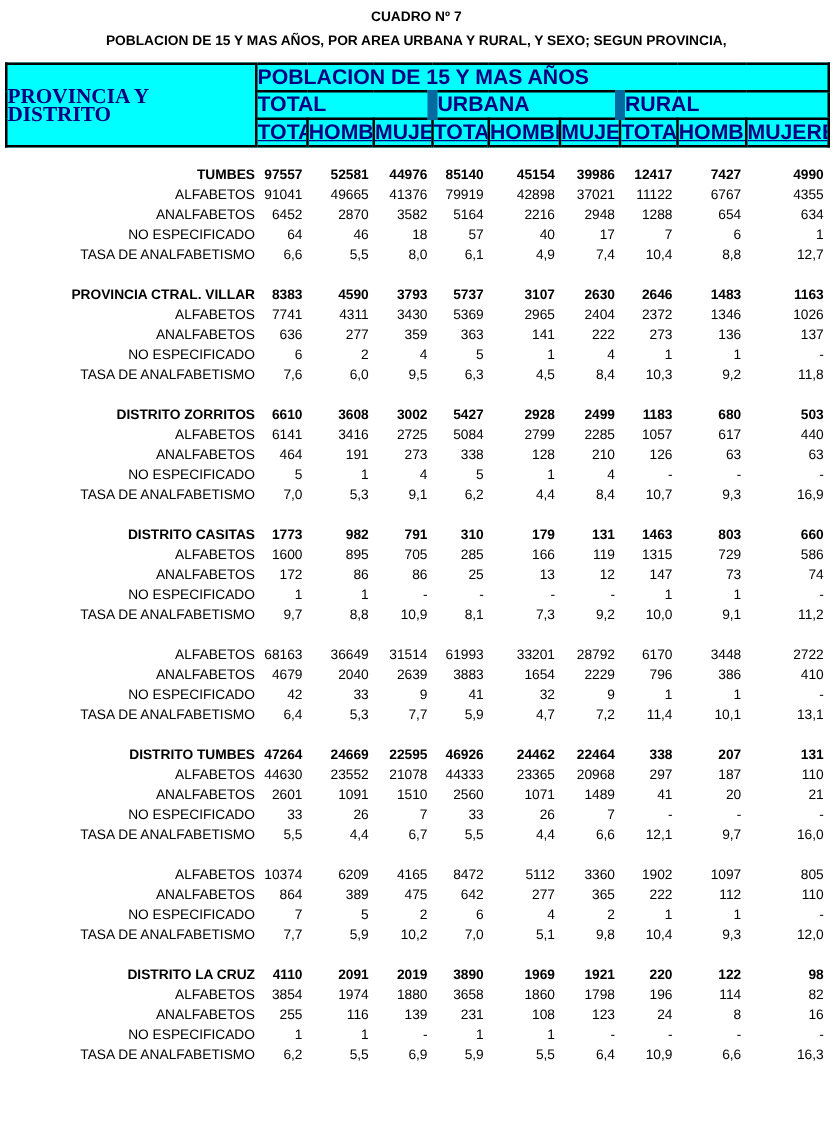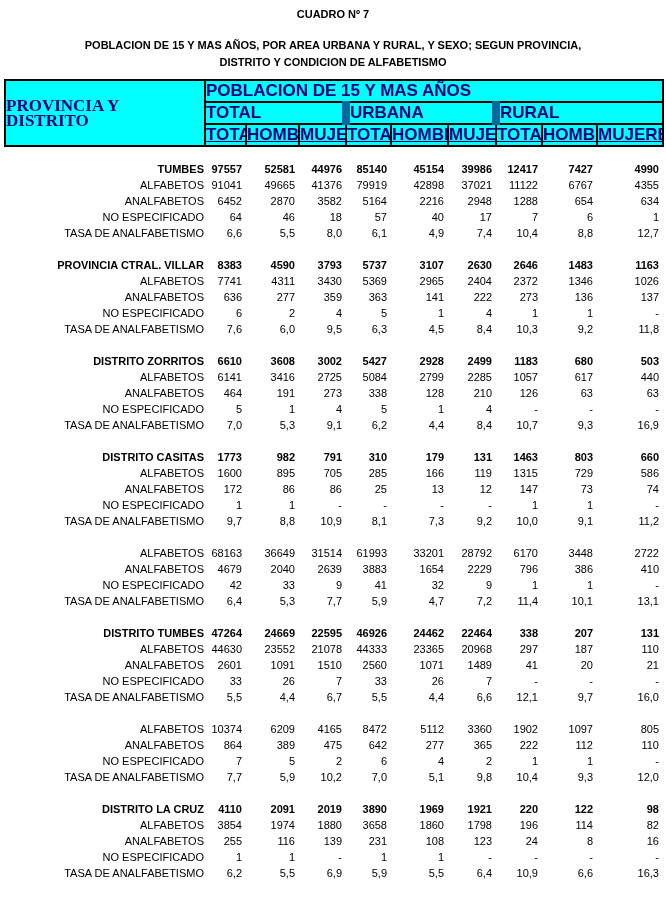--- a/index.html
+++ b/index.html
@@ -10,21 +10,21 @@
     color: #000000;
     overflow: hidden;
   }
   .title {
     padding-top: 8px;
     text-align: center;
     font-size: 11px; font-weight: bold;
     line-height: 13px;
   }
   .subtitle {
-    margin-top: 16px;
+    margin-top: 4px;
     text-align: center;
     font-size: 11px; font-weight: bold;
     line-height: 17px;
   }
   table { border-spacing: 0; }
   .htable {
     border-collapse: collapse;
     table-layout: fixed;
     width: 658px;
     margin: 8px 0 0 4px;
@@ -64,21 +64,20 @@
   .dtable tr.block-title-row td { font-weight: bold; }
   .dtable tr.spacer td { height: 16px; }
 </style>
 </head>
 <body>
 
 <div class="title">CUADRO Nº 7</div>
 
 <div class="subtitle">
   <div>POBLACION DE 15 Y MAS AÑOS, POR AREA URBANA Y RURAL, Y SEXO; SEGUN PROVINCIA,</div>
-  <div>DISTRITO Y CONDICION DE ALFABETISMO</div>
 </div>
 
 <table class="htable">
   <colgroup>
     <col style="width:200px">
       <col style="width:41px">
       <col style="width:53px">
       <col style="width:47px">
     <col style="width:45px">
       <col style="width:57px">

